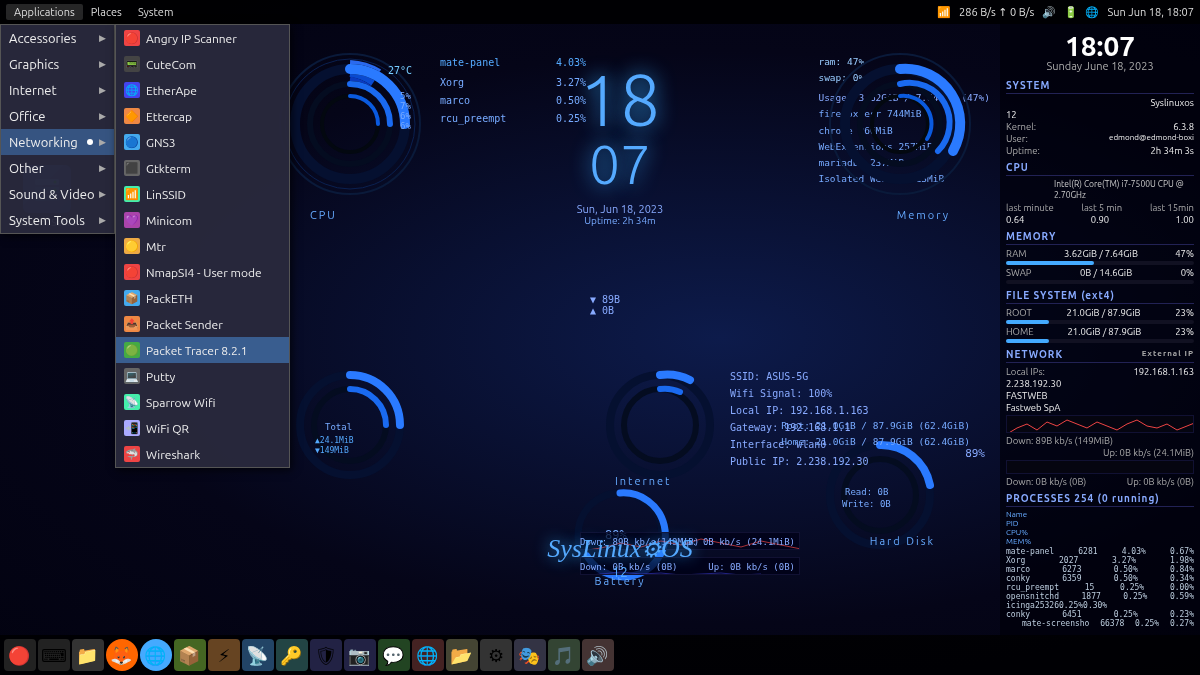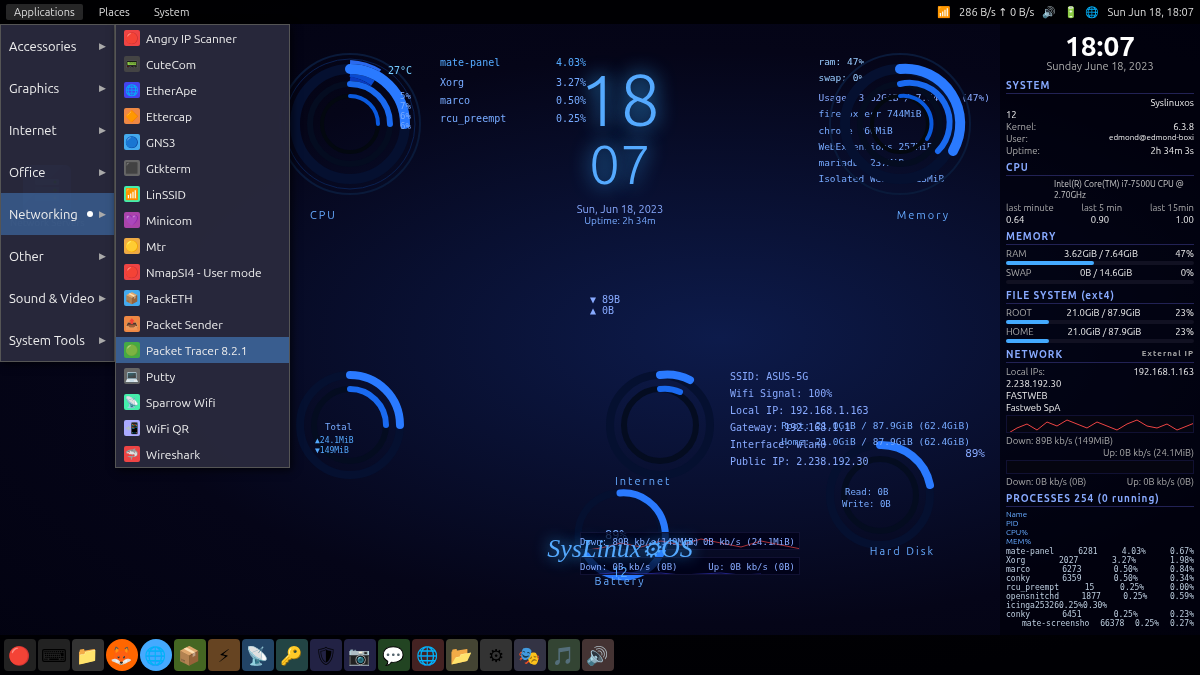--- a/index.html
+++ b/index.html
@@ -29,21 +29,21 @@
       align-items: center;
       justify-content: space-between;
       z-index: 100;
       padding: 0 6px;
       font-size: 11px;
       color: #ddd;
     }
     .taskbar-left {
       display: flex;
       align-items: flex-end;
-      gap: 8px;
+      gap: 0;
     }
     .taskbar-item {
       padding: 2px 8px;
       color: #ddd;
       cursor: pointer;
       border-radius: 2px;
     }
     .taskbar-item.active {
       background: rgba(255,255,255,0.15);
     }
@@ -64,21 +64,21 @@
       border: 1px solid #555;
       z-index: 200;
       font-size: 13px;
       color: #eee;
       box-shadow: 2px 2px 8px rgba(0,0,0,0.7);
     }
     .menu-item {
       display: flex;
       align-items: center;
       justify-content: space-between;
-      padding: 14px 8px;
+      padding: 6px 8px;
       cursor: pointer;
       text-align: right;
     }
     .menu-item:hover, .menu-item.active {
       background: rgba(70,130,200,0.5);
     }
     .menu-item .arrow {
       font-size: 9px;
       color: #aaa;
     }
@@ -488,21 +488,21 @@
   </svg>
   <div style="position:absolute;bottom:148px;left:375px;color:#6af;font-size:11px;letter-spacing:2px;">Internet</div>
 
   <svg width="120" height="120" style="position:absolute;bottom:80px;right:60px;">
     <circle cx="60" cy="60" r="50" fill="none" stroke="#051030" stroke-width="8"></circle>
     <path d="M 60 10 A 50 50 0 0 1 110 50" fill="none" stroke="#2a7aff" stroke-width="8" stroke-linecap="round"></path>
     <circle cx="60" cy="60" r="36" fill="none" stroke="#040c20" stroke-width="6"></circle>
     <text x="25" y="60" fill="#7af" font-size="9" font-family="monospace">Read: 0B</text>
     <text x="22" y="72" fill="#7af" font-size="9" font-family="monospace">Write: 0B</text>
   </svg>
-  <div style="position:absolute;bottom:78px;right:65px;color:#6af;font-size:11px;letter-spacing:2px;">Hard Disk</div>
+  <div style="position:absolute;bottom:88px;right:65px;color:#6af;font-size:11px;letter-spacing:2px;">Hard Disk</div>
 
   <div style="position:absolute;bottom:185px;right:30px;color:#7af;font-size:9.5px;font-family:monospace;line-height:1.7;">
     <div>Root: 21.0GiB / 87.9GiB (62.4GiB)</div>
     <div>Home: 21.0GiB / 87.9GiB (62.4GiB)</div>
   </div>
 
   <svg width="100" height="100" style="position:absolute;bottom:50px;left:50%;transform:translateX(-50%);">
     <circle cx="50" cy="50" r="42" fill="none" stroke="#051030" stroke-width="7"></circle>
     <path d="M 50 8 A 42 42 0 1 1 17 71" fill="none" stroke="#2a7aff" stroke-width="7" stroke-linecap="round"></path>
     <text x="35" y="54" fill="#7af" font-size="12" font-family="monospace">89%</text>

